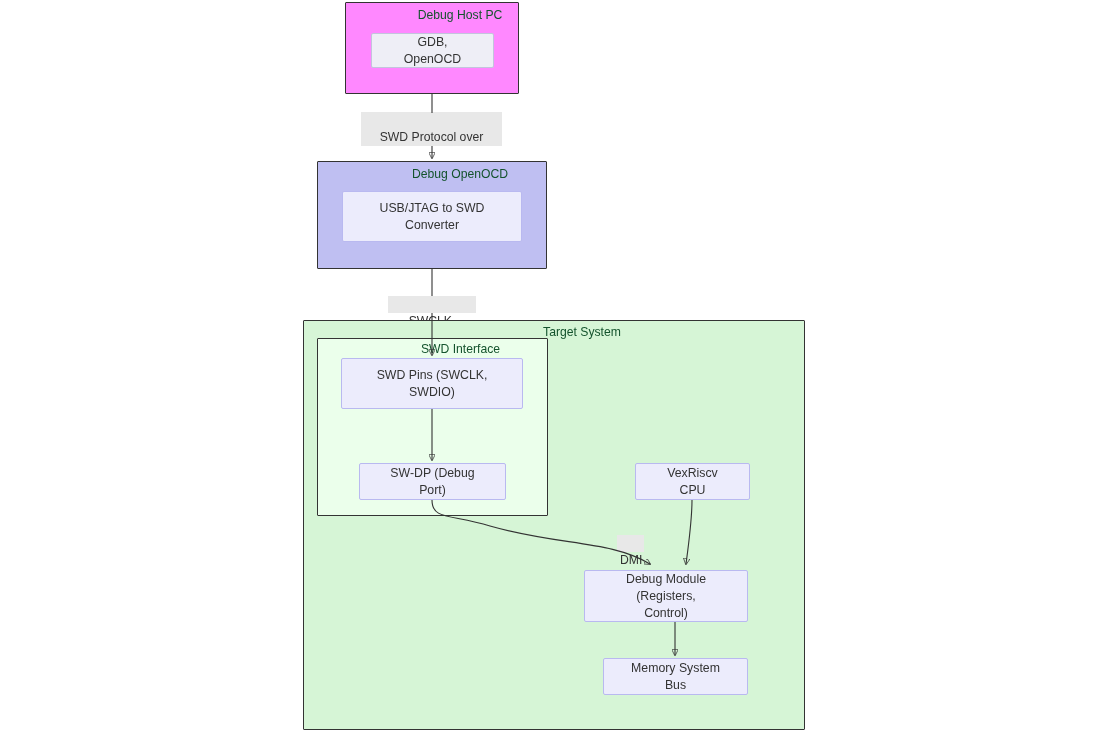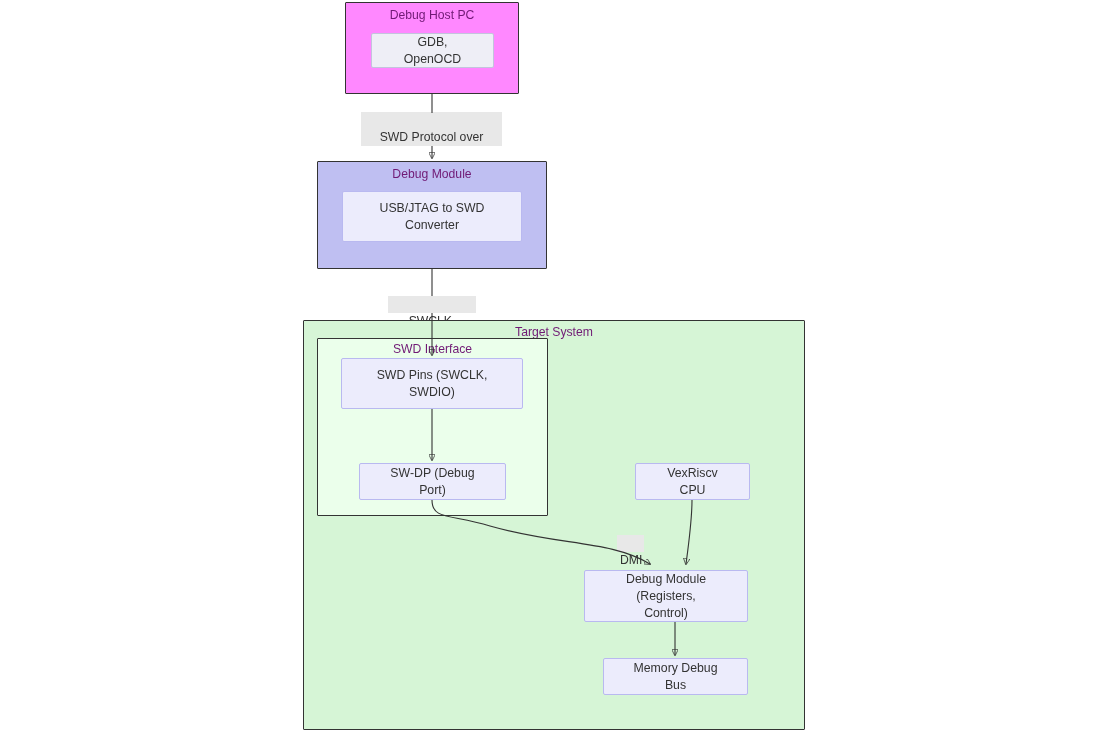--- a/index.html
+++ b/index.html
@@ -28,24 +28,25 @@
   .cluster {
     border: 1.3px solid #333333;
     border-radius: 1px;
   }
   .cluster-label {
     position: absolute;
     left: 0;
     width: 100%;
     text-align: center;
     font-size: 12.2px;
-    color: #701a75;
+    color: #14532d;
     line-height: 14px;
     white-space: nowrap;
     pointer-events: none;
+    padding-left: 28px;
   }
   .node {
     display: flex;
     align-items: center;
     justify-content: center;
     text-align: center;
     font-size: 12.3px;
     color: #333333;
     line-height: 17px;
     border-radius: 2px;
@@ -117,21 +118,21 @@
   <div class="node node-plain" style="left:371px; top:33px; width:123px; height:35px;">
     <span>GDB, OpenOCD</span>
   </div>
 
   <div class="edge-label" style="left:361px; top:112px; width:141px; height:34px;">
     <span>SWD Protocol over</span><br>
     <span>USB/JTAG</span>
   </div>
 
   <div class="cluster cluster-adapter" style="left:317px; top:161px; width:230px; height:108px;">
-    <span class="cluster-label" style="top:5px;">Debug Module</span>
+    <span class="cluster-label" style="top:5px;">Debug OpenOCD</span>
   </div>
   <div class="node node-default" style="left:342px; top:191px; width:180px; height:51px;">
     <div>
       <span>USB/JTAG to SWD</span><br>
       <span>Converter</span>
     </div>
   </div>
 
   <div class="edge-label" style="left:388px; top:296px; width:88px; height:17px;">
     <span>SWCLK, SWDIO</span>
@@ -157,21 +158,21 @@
   <div class="node node-default" style="left:635px; top:463px; width:115px; height:37px;">
     <span>VexRiscv CPU</span>
   </div>
   <div class="node node-default" style="left:584px; top:570px; width:164px; height:52px;">
     <div>
       <span>Debug Module (Registers,</span><br>
       <span>Control)</span>
     </div>
   </div>
   <div class="node node-default" style="left:603px; top:658px; width:145px; height:37px;">
-    <span>Memory Debug Bus</span>
+    <span>Memory System Bus</span>
   </div>
 
   <div class="edge-label" style="left:617px; top:535px; width:27px; height:17px;">
     <span>DMI</span>
   </div>
 
   <svg class="edges" viewBox="0 0 1108 736">
     <defs>
       <marker id="arrow" viewBox="0 0 10 10" refX="8.5" refY="5" markerWidth="6" markerHeight="6" orient="auto-start-reverse">
         <path class="arrowhead" d="M 0 0 L 10 5 L 0 10 z"></path>

